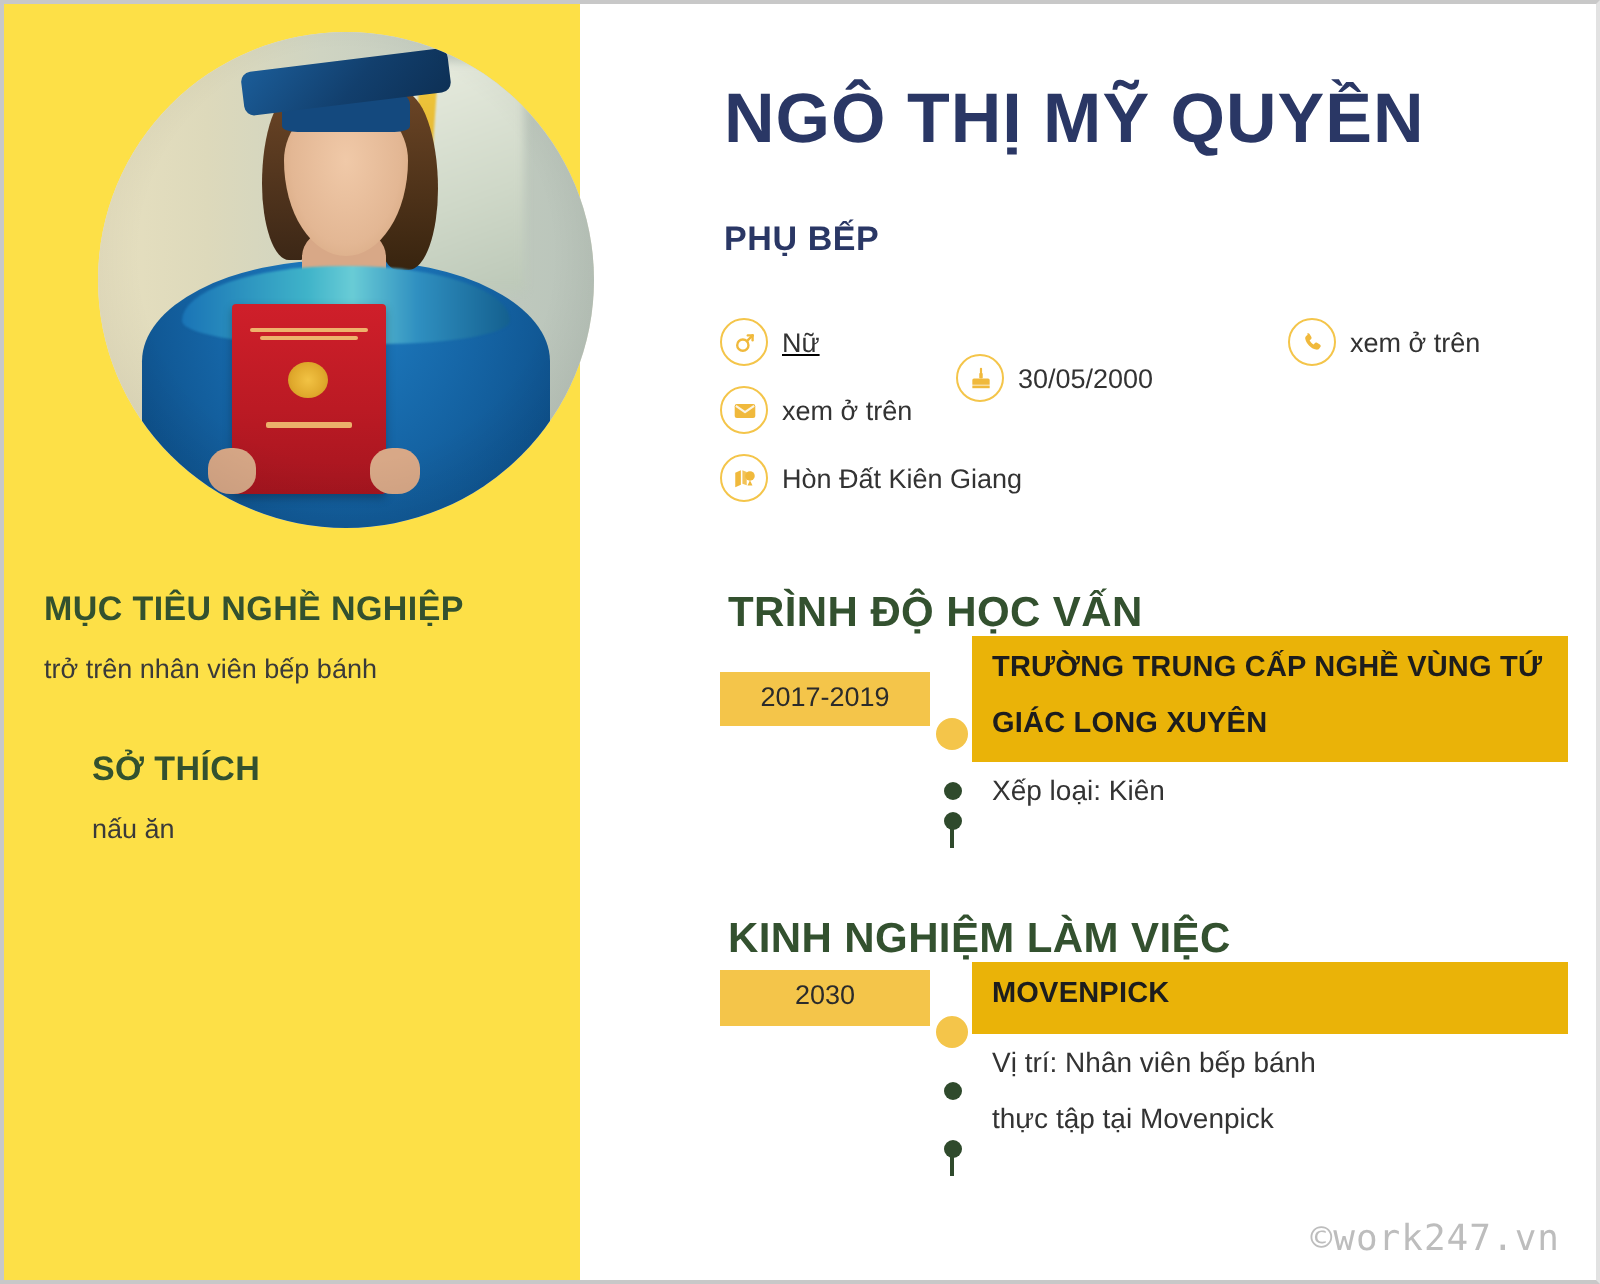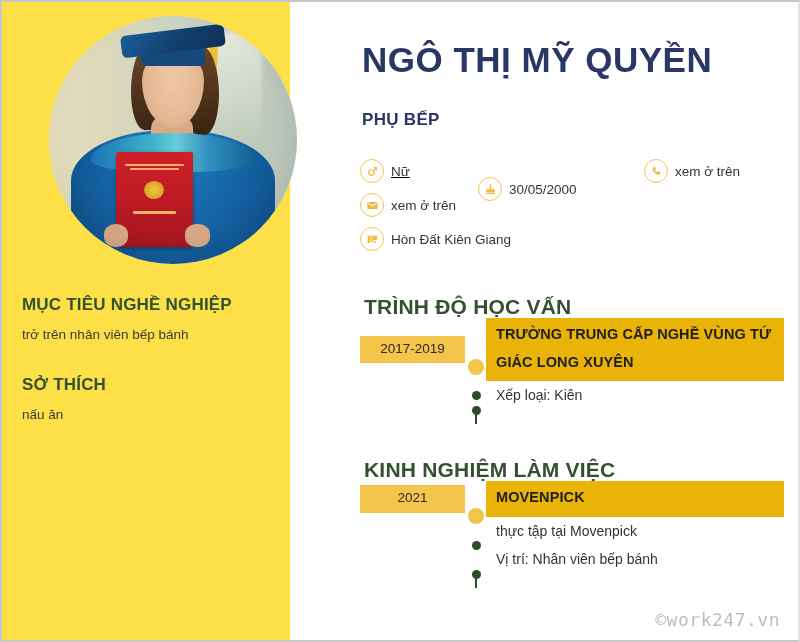--- a/index.html
+++ b/index.html
@@ -220,21 +220,21 @@
     letter-spacing: .2px;
     margin: 0 0 11px 0;
   }
   .side-text {
     font-size: 13.5px;
     color: #3a3a3a;
     margin: 0;
     line-height: 1.4;
   }
   #sec-objective { top: 293px; }
-  #sec-hobby { top: 373px; }
+  #sec-hobby { top: 373px; margin-left: 24px; }
 
   
   .main {
     position: absolute;
     left: 342px;
     top: 0;
     right: 0;
     height: 100%;
     background: #ffffff;
     box-sizing: border-box;
@@ -548,50 +548,50 @@
         </div>
         <div class="tl-body"></div>
       </div>
     </div>
 
     <h3 class="sec-head" id="exp-head">KINH NGHIỆM LÀM VIỆC</h3>
 
     <div class="tl" id="exp-block">
       <div class="tl-row">
         <div class="tl-date-col">
-          <span class="tl-date">2021</span>
+          <span class="tl-date">2030</span>
         </div>
         <div class="tl-line-col">
           <span class="tl-line"></span>
           <span class="tl-dot-big"></span>
         </div>
         <div class="tl-body">
           <div class="tl-org">MOVENPICK</div>
         </div>
       </div>
 
       <div class="tl-row">
         <div class="tl-date-col"></div>
         <div class="tl-line-col">
           <span class="tl-line"></span>
           <span class="tl-dot-small"></span>
         </div>
         <div class="tl-body">
-          <div class="tl-detail">thực tập tại Movenpick</div>
+          <div class="tl-detail">Vị trí: Nhân viên bếp bánh</div>
         </div>
       </div>
 
       <div class="tl-row">
         <div class="tl-date-col"></div>
         <div class="tl-line-col">
           <span class="tl-line"></span>
           <span class="tl-dot-small"></span>
         </div>
         <div class="tl-body">
-          <div class="tl-detail">Vị trí: Nhân viên bếp bánh</div>
+          <div class="tl-detail">thực tập tại Movenpick</div>
         </div>
       </div>
 
       <div class="tl-row tl-tail">
         <div class="tl-date-col"></div>
         <div class="tl-line-col">
           <span class="tl-line"></span>
         </div>
         <div class="tl-body"></div>
       </div>

